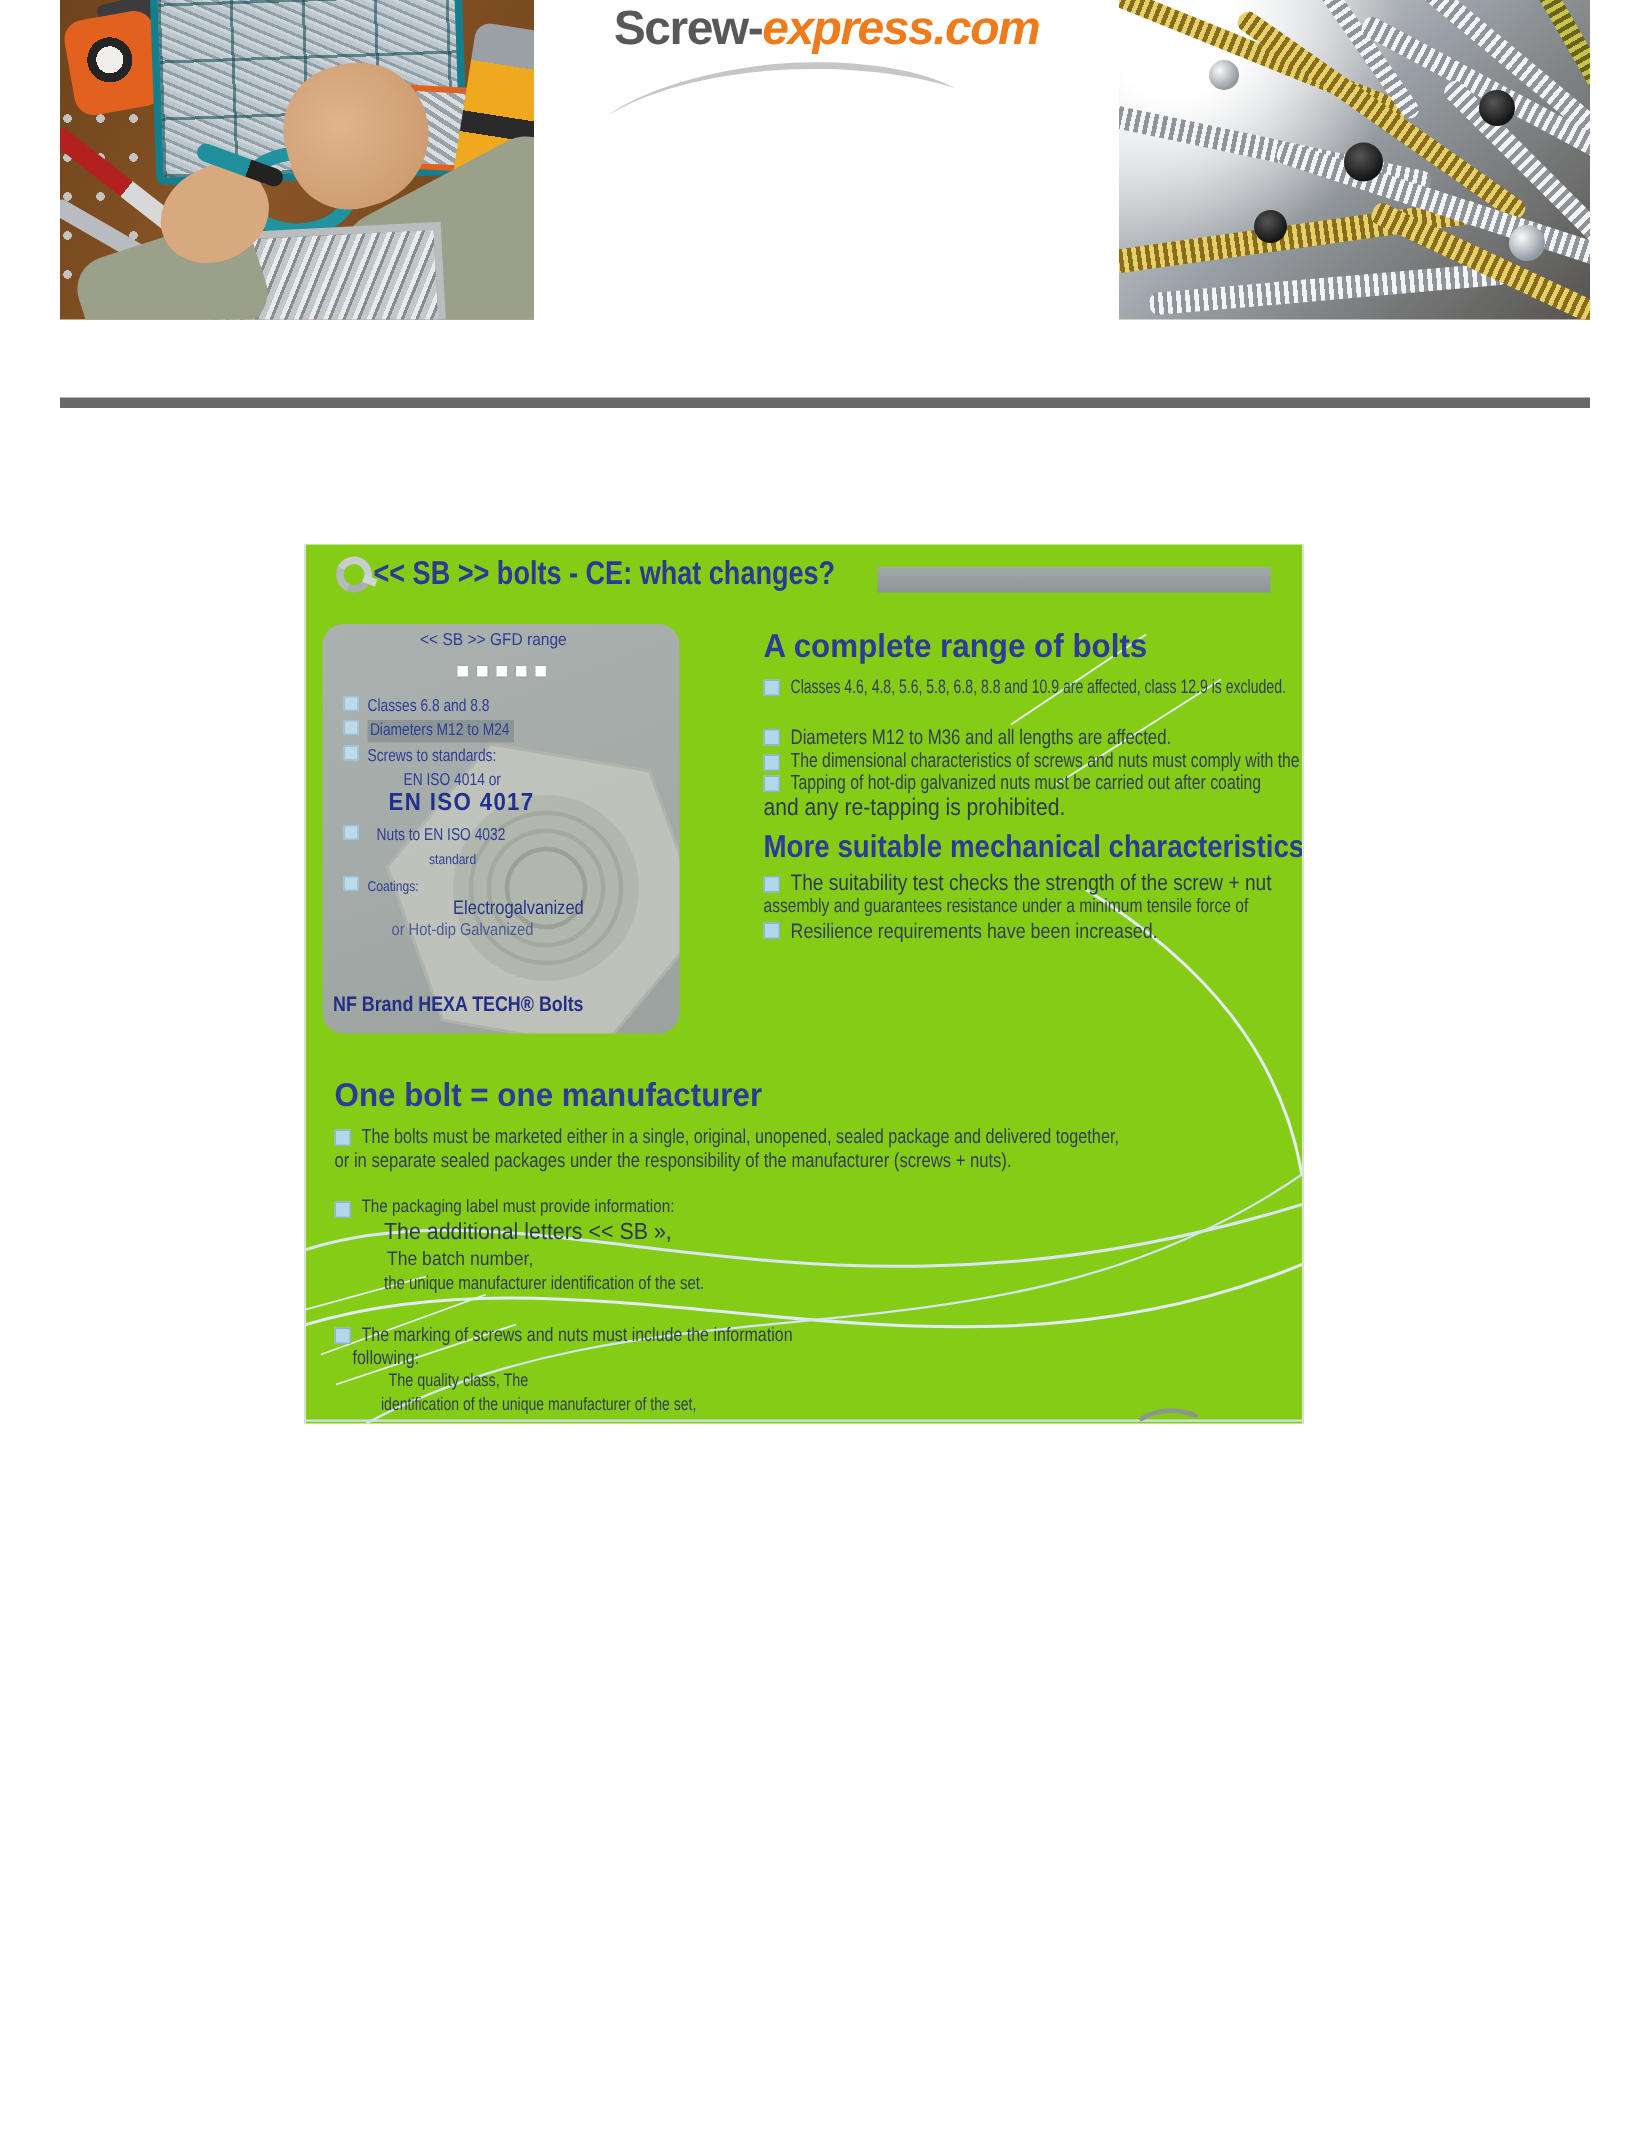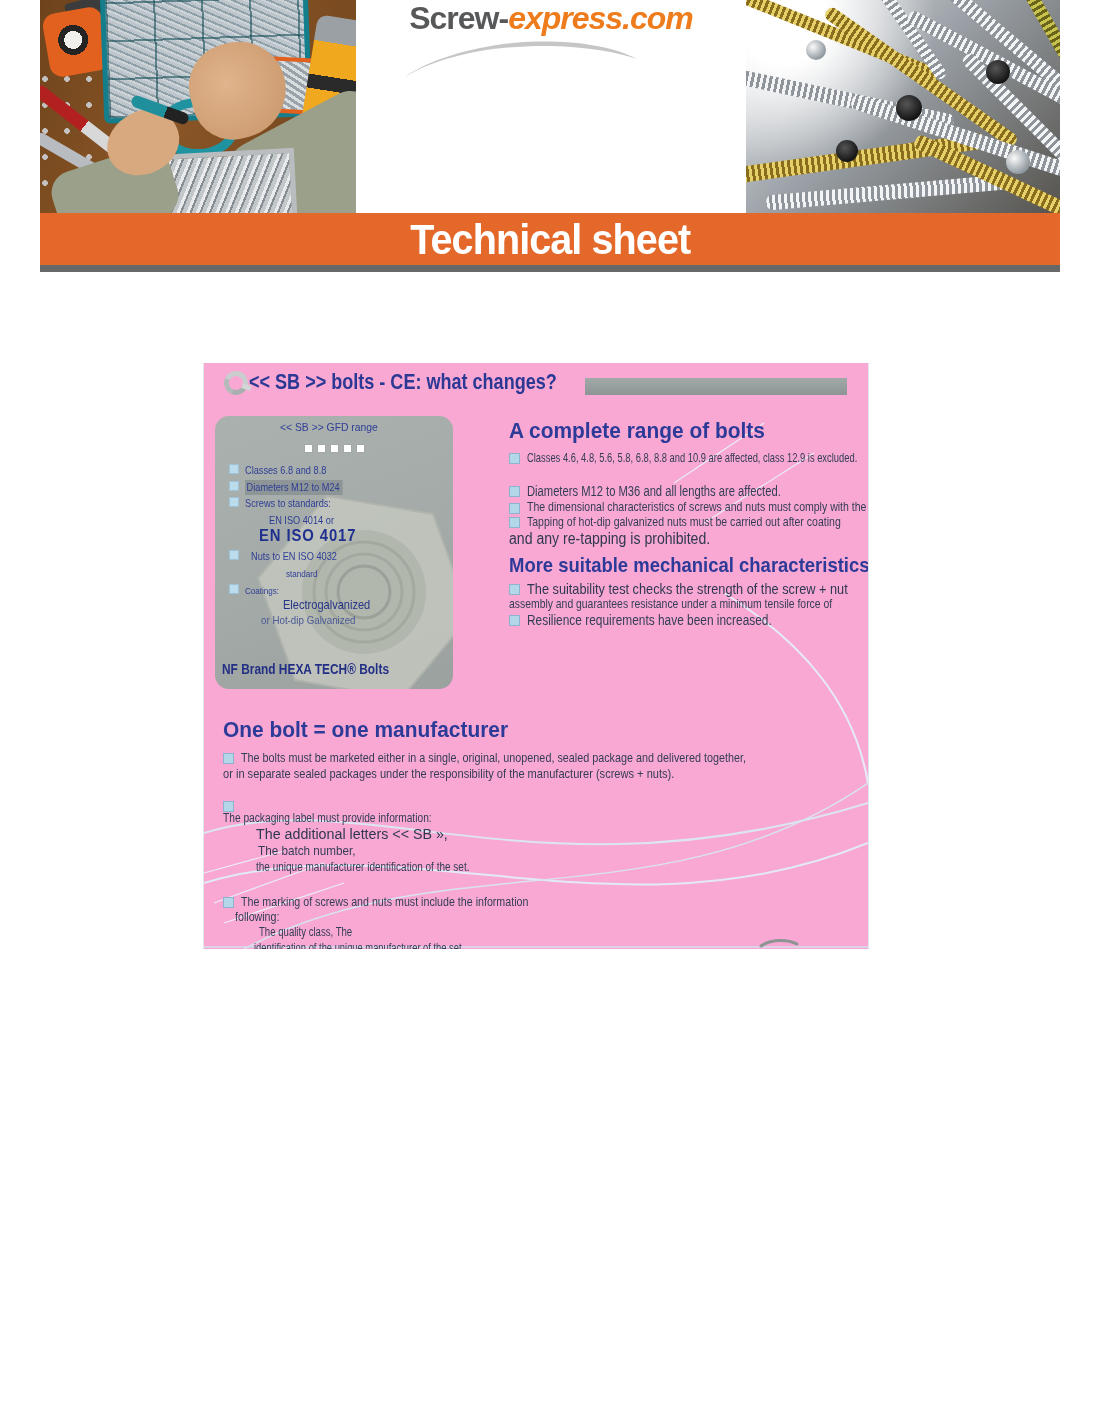--- a/index.html
+++ b/index.html
@@ -56,21 +56,21 @@
   .hd{position:absolute;border-radius:50%;background:radial-gradient(circle at 35% 35%,#fafafa,#9099a0 70%);}
   .hdk{background:radial-gradient(circle at 40% 35%,#555,#151515 70%);}
 
   
   .banner{position:absolute;left:40px;top:213px;width:1020px;height:52px;background:#e5682b;text-align:center;}
   .bannerText{display:inline-block;transform:scaleX(.92);line-height:52px;color:#fff;
         font-weight:bold;font-size:43px;letter-spacing:-1px;white-space:nowrap;}
   .strip{position:absolute;left:40px;top:265px;width:1020px;height:7px;background:#686868;}
 
   
-  .card{position:absolute;left:203px;top:363px;width:664px;height:586px;background:#f9a8d4;
+  .card{position:absolute;left:203px;top:363px;width:664px;height:586px;background:#84cc16;
         border-left:1px solid #e2e6e8;border-right:1px solid #dfe5ef;overflow:hidden;}
   .deco{position:absolute;left:0;top:0;}
   .ring{position:absolute;left:20px;top:8px;width:14px;height:14px;border-radius:50%;
         border:5px solid #c9cdcd;border-bottom-color:#a9afaf;border-left-color:#b5bbbb;transform:rotate(-20deg);}
   .ring::after{content:'';position:absolute;width:9px;height:5px;background:#d2d6d6;right:-6px;bottom:-3px;transform:rotate(40deg);}
   .cardTitle{position:absolute;left:45px;top:6px;font-size:22px;font-weight:bold;color:#2b3894;white-space:nowrap;}
   .titleBar{position:absolute;left:381px;top:15px;width:262px;height:17px;
         background:linear-gradient(180deg,#a2a9a9,#8c9494);}
 
   .t{display:inline-block;transform-origin:0 50%;white-space:nowrap;}
@@ -93,21 +93,21 @@
   .pl1{top:48px;left:14px;font-size:11.5px;}
   .pl2{top:64px;left:14px;font-size:11.5px;}
   .band{background:#8d9596;padding:1px 4px 2px 2px;}
   .pl3{top:81px;left:14px;font-size:11.5px;}
   .pl4{top:98px;left:54px;font-size:11.5px;}
   .pl5{top:110px;left:44px;font-size:16.5px;font-weight:bold;letter-spacing:1px;color:#20308e;}
   .pl6{top:134px;left:14px;font-size:11.5px;}
   .pl6 .sqs{margin-right:12px;}
   .pl7{top:152px;left:71px;font-size:9.5px;}
   .pl8{top:168px;left:14px;font-size:9.5px;}
-  .pl9{top:181px;left:32px;font-size:13px;color:#253487;padding-left:36px;}
+  .pl9{top:181px;left:51px;font-size:13px;color:#253487;padding-left:36px;}
   .pl10{top:198px;left:46px;font-size:11.5px;color:#4a5a96;}
   .pCaption{top:245px;left:7px;font-size:14px;font-weight:bold;color:#232f85;}
 
   
   .colR{position:absolute;left:257px;top:48px;width:407px;color:#333d55;margin-left:48px;}
   .colR h2,.secOne h2{font-size:22px;font-weight:bold;color:#2c3a98;margin:0;line-height:28px;}
   .h2a{margin-top:6px !important;}
   .h2b{margin-top:2px !important;font-size:21px !important;line-height:27px !important;}
   .bl{display:flex;align-items:flex-start;}
   .bl .sq{margin-top:3px;}
@@ -120,21 +120,21 @@
   .m1a{margin-top:3px;font-size:15px;line-height:16px;color:#2e3850;text-align:right;}
   .m1b{font-size:13px;line-height:14px;}
   .m1c{font-size:15.5px;line-height:20px;color:#2e3850;}
   .m2{margin-top:1px;font-size:14px;line-height:17px;}
 
   
   .secOne{position:absolute;left:19px;top:352px;width:630px;color:#333d55;}
   .secOne h2{margin-top:1px;line-height:27px;}
   .o1a{margin-top:7px;font-size:13.5px;line-height:16px;}
   .o1b{font-size:13.5px;line-height:16px;}
-  .o2{margin-top:16px;font-size:12px;line-height:12px;flex-direction:column;}
+  .o2{margin-top:16px;font-size:12px;line-height:12px;}
   .os1{font-size:15.5px;line-height:19px;padding-left:33px;color:#2e3850;}
   .os2{font-size:13px;line-height:16px;padding-left:35px;}
   .os3{font-size:12.5px;line-height:16px;padding-left:33px;}
   .o3a{margin-top:19px;font-size:13px;line-height:15px;}
   .o3b{font-size:13px;line-height:15px;padding-left:12px;}
   .os4{font-size:12px;line-height:16px;padding-left:36px;}
   .os5{font-size:12px;line-height:16px;padding-left:31px;}
   .miniSwoosh{position:absolute;left:555px;top:574px;}
 
   
@@ -187,23 +187,20 @@
       <div class="scr sil" style="left:20px;top:185px;width:240px;height:15px;transform:rotate(-5deg);"></div>
       <div class="scr brs" style="left:160px;top:175px;width:200px;height:15px;transform:rotate(25deg);"></div>
       <div class="hd hdk" style="left:150px;top:95px;width:26px;height:26px;"></div>
       <div class="hd hdk" style="left:240px;top:60px;width:24px;height:24px;"></div>
       <div class="hd hdk" style="left:90px;top:140px;width:22px;height:22px;"></div>
       <div class="hd" style="left:60px;top:40px;width:20px;height:20px;"></div>
       <div class="hd" style="left:260px;top:150px;width:24px;height:24px;"></div>
     </div>
   </div>
 
-  <div class="banner">
-    <span class="bannerText">Technical sheet</span>
-  </div>
   <div class="strip"></div>
 
   <div class="card">
     <svg class="deco" width="664" height="586" viewBox="0 0 664 586">
       <path d="M0 470 C 160 420 340 540 664 440" stroke="#dce6f2" fill="none" stroke-width="2"></path>
       <path d="M0 520 C 200 460 420 580 664 480" stroke="#e2ebf5" fill="none" stroke-width="2"></path>
       <path d="M40 586 C 240 480 460 560 664 420" stroke="#d8e3f0" fill="none" stroke-width="1.5"></path>
       <path d="M520 230 C 600 280 650 340 664 420" stroke="#e4edf6" fill="none" stroke-width="2"></path>
       <path d="M10 540 L120 500 M20 560 L140 520 M0 510 L80 488 M470 120 L560 60 M500 160 L610 90" stroke="#e9eff6" stroke-width="1.2"></path>
       <path d="M0 584 L664 584" stroke="#cfe0ee" stroke-width="1.5"></path>

